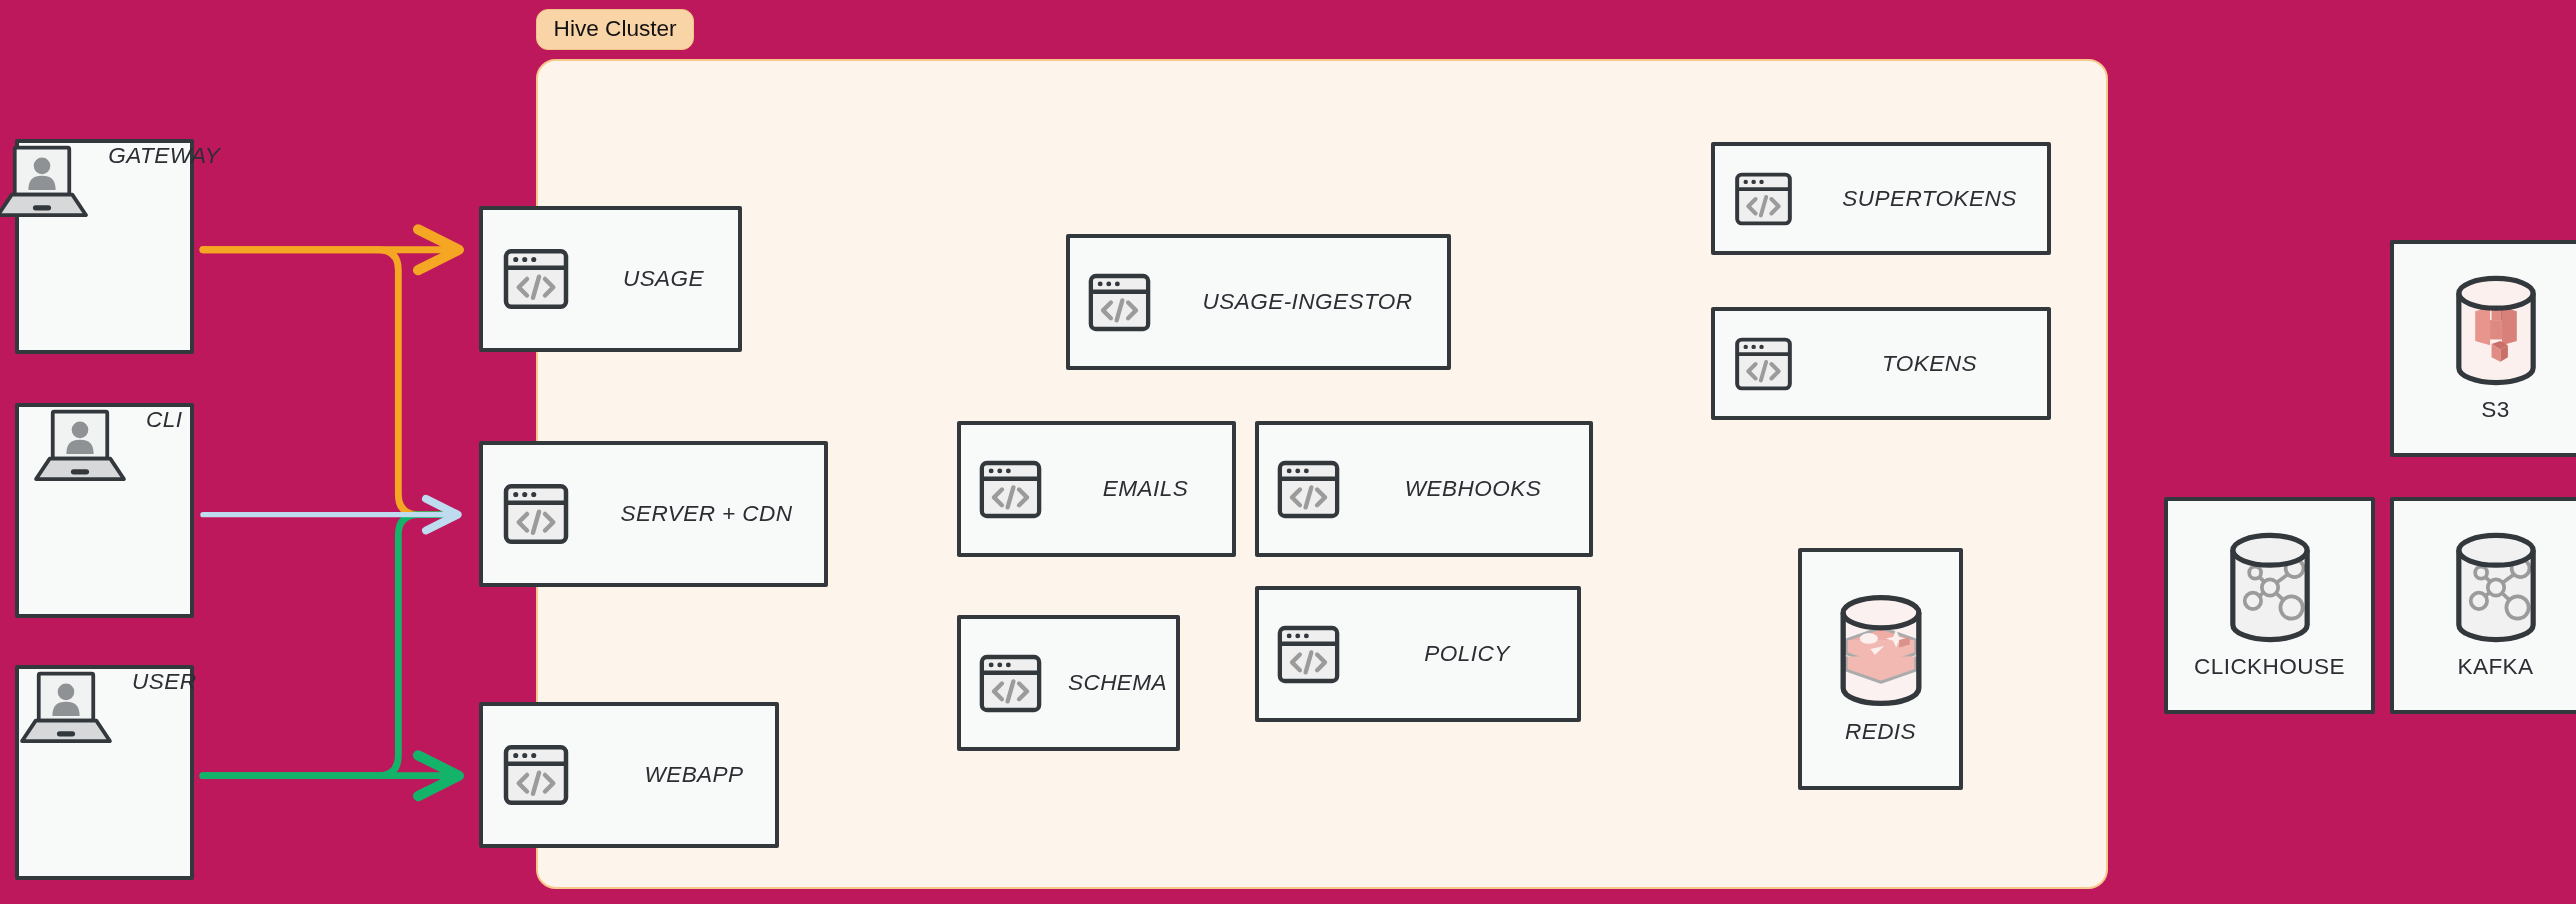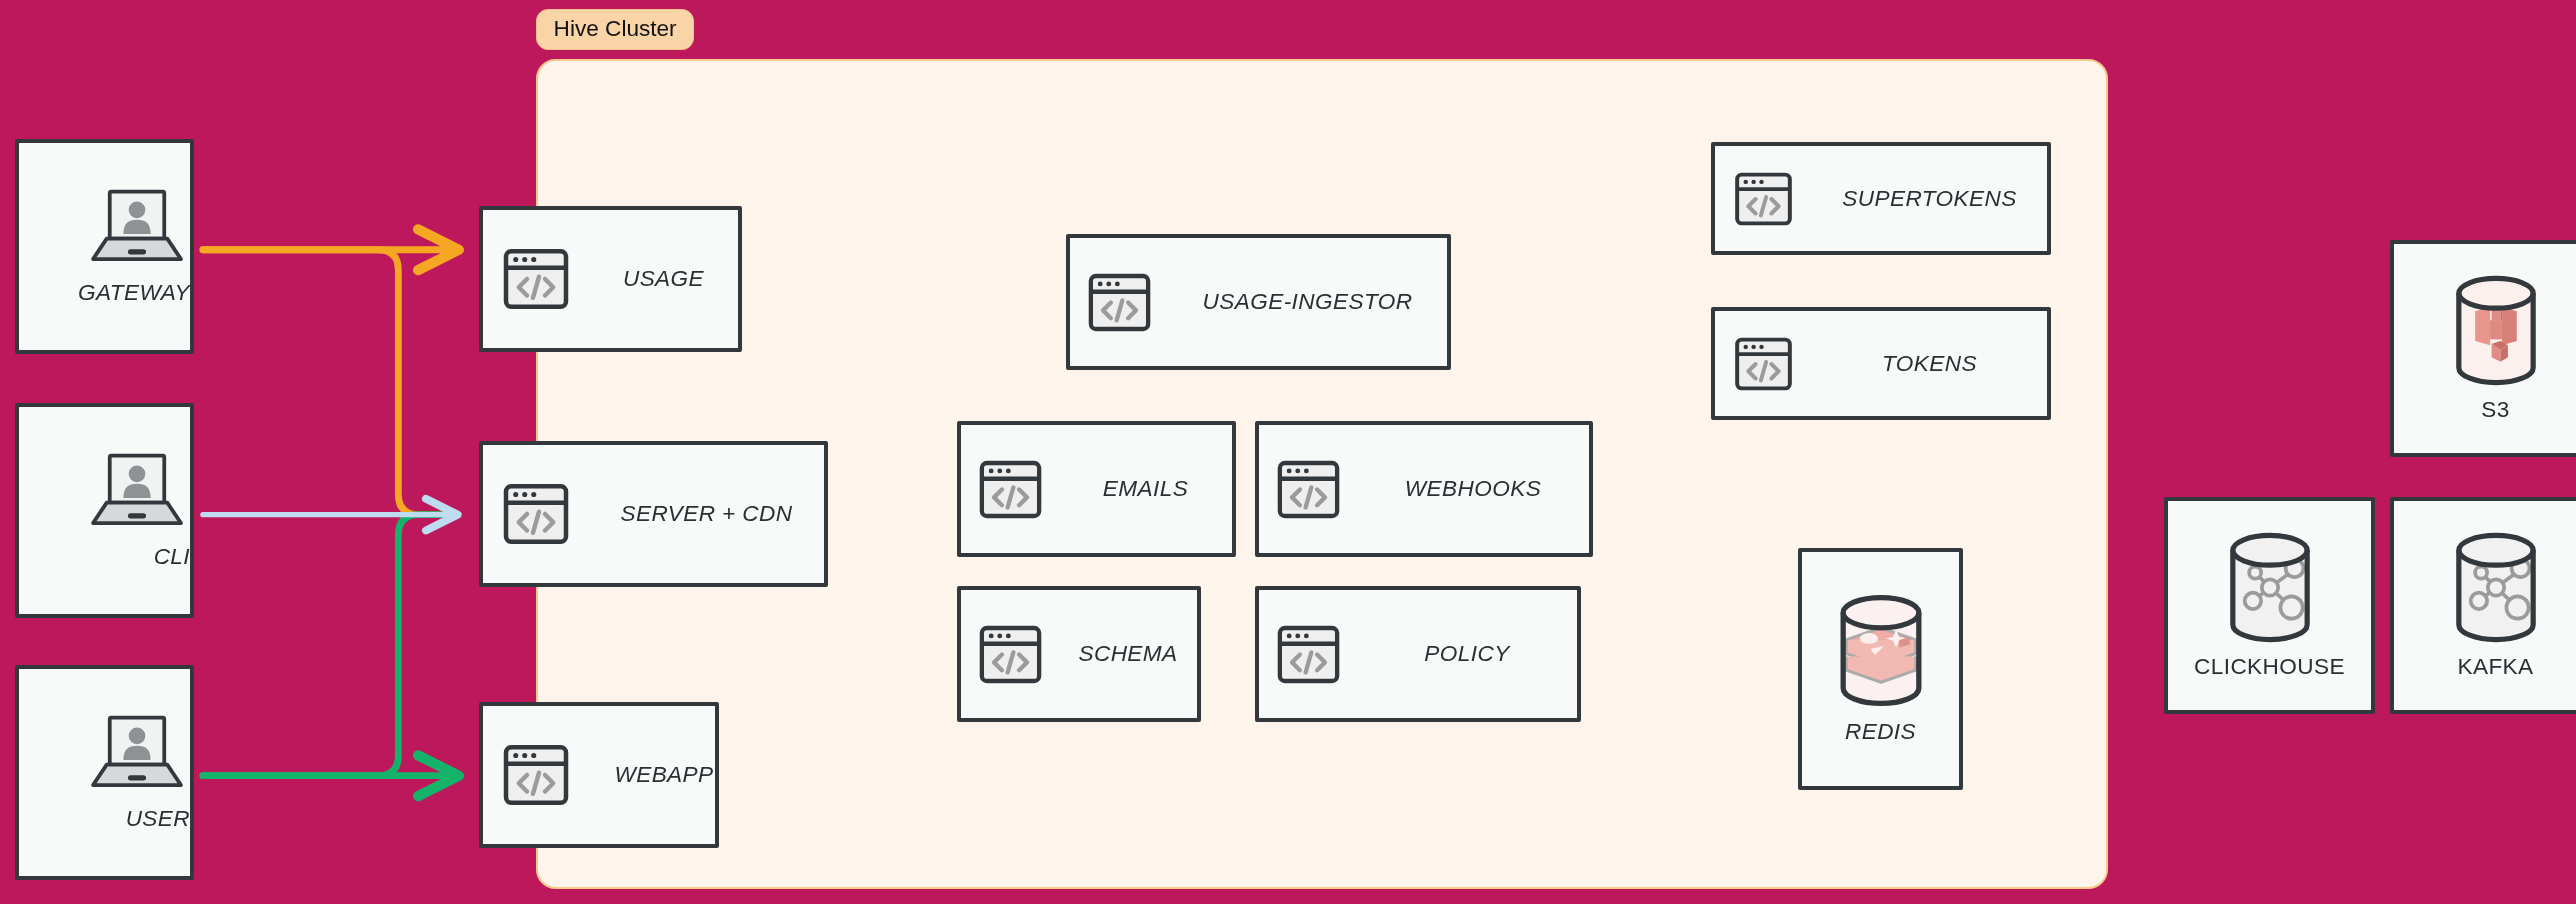--- a/index.html
+++ b/index.html
@@ -39,25 +39,24 @@
     position: absolute;
     background: #f8f9f9;
     border: 4.5px solid #33383d;
     border-radius: 2px;
     z-index: 4;
   }
 
   
   .client-card {
     display: flex;
-    flex-direction: column;
-    align-items: flex-end;
+    flex-direction: row;
+    align-items: flex-start;
     justify-content: center;
     gap: 13.6px;
-    padding-left: 18px;
   }
   .client-card .caption {
     font-size: 22.6px;
     font-style: italic;
     color: #2b2f33;
     letter-spacing: 0.4px;
   }
 
   
   .svc-card {
@@ -212,21 +211,21 @@
         <path d="M4 26 L84 26" stroke="#33383d" stroke-width="6"></path>
         <circle cx="17" cy="15" r="3.4" fill="#33383d"></circle>
         <circle cx="29" cy="15" r="3.4" fill="#33383d"></circle>
         <circle cx="41" cy="15" r="3.4" fill="#33383d"></circle>
         <path d="M32 41 L21 52 L32 63 M56 41 L67 52 L56 63 M48 38 L40 66" fill="none" stroke="#9b9b9b" stroke-width="6" stroke-linecap="round" stroke-linejoin="round"></path>
       </svg>
     </span>
     <span class="caption">SERVER + CDN</span>
   </div>
 
-  <div class="node svc-card" style="left:479px; top:702px; width:240px; height:146px;gap:24px;">
+  <div class="node svc-card" style="left:479px; top:702px; width:300px; height:146px;gap:24px;">
     <span class="icon-slot" style="width:106px;">
       <svg width="66" height="62" viewBox="0 0 88 82">
         <rect x="4" y="4" width="80" height="74" rx="7" fill="#efefef" stroke="#33383d" stroke-width="6"></rect>
         <path d="M4 26 L84 26" stroke="#33383d" stroke-width="6"></path>
         <circle cx="17" cy="15" r="3.4" fill="#33383d"></circle>
         <circle cx="29" cy="15" r="3.4" fill="#33383d"></circle>
         <circle cx="41" cy="15" r="3.4" fill="#33383d"></circle>
         <path d="M32 41 L21 52 L32 63 M56 41 L67 52 L56 63 M48 38 L40 66" fill="none" stroke="#9b9b9b" stroke-width="6" stroke-linecap="round" stroke-linejoin="round"></path>
       </svg>
     </span>
@@ -268,21 +267,21 @@
         <path d="M4 26 L84 26" stroke="#33383d" stroke-width="6"></path>
         <circle cx="17" cy="15" r="3.4" fill="#33383d"></circle>
         <circle cx="29" cy="15" r="3.4" fill="#33383d"></circle>
         <circle cx="41" cy="15" r="3.4" fill="#33383d"></circle>
         <path d="M32 41 L21 52 L32 63 M56 41 L67 52 L56 63 M48 38 L40 66" fill="none" stroke="#9b9b9b" stroke-width="6" stroke-linecap="round" stroke-linejoin="round"></path>
       </svg>
     </span>
     <span class="caption">WEBHOOKS</span>
   </div>
 
-  <div class="node svc-card" style="left:957px; top:586px; width:244px; height:136px;">
+  <div class="node svc-card" style="left:957px; top:615px; width:223px; height:136px;">
     <span class="icon-slot" style="width:98px;">
       <svg width="63" height="59" viewBox="0 0 88 82">
         <rect x="4" y="4" width="80" height="74" rx="7" fill="#efefef" stroke="#33383d" stroke-width="6"></rect>
         <path d="M4 26 L84 26" stroke="#33383d" stroke-width="6"></path>
         <circle cx="17" cy="15" r="3.4" fill="#33383d"></circle>
         <circle cx="29" cy="15" r="3.4" fill="#33383d"></circle>
         <circle cx="41" cy="15" r="3.4" fill="#33383d"></circle>
         <path d="M32 41 L21 52 L32 63 M56 41 L67 52 L56 63 M48 38 L40 66" fill="none" stroke="#9b9b9b" stroke-width="6" stroke-linecap="round" stroke-linejoin="round"></path>
       </svg>
     </span>

